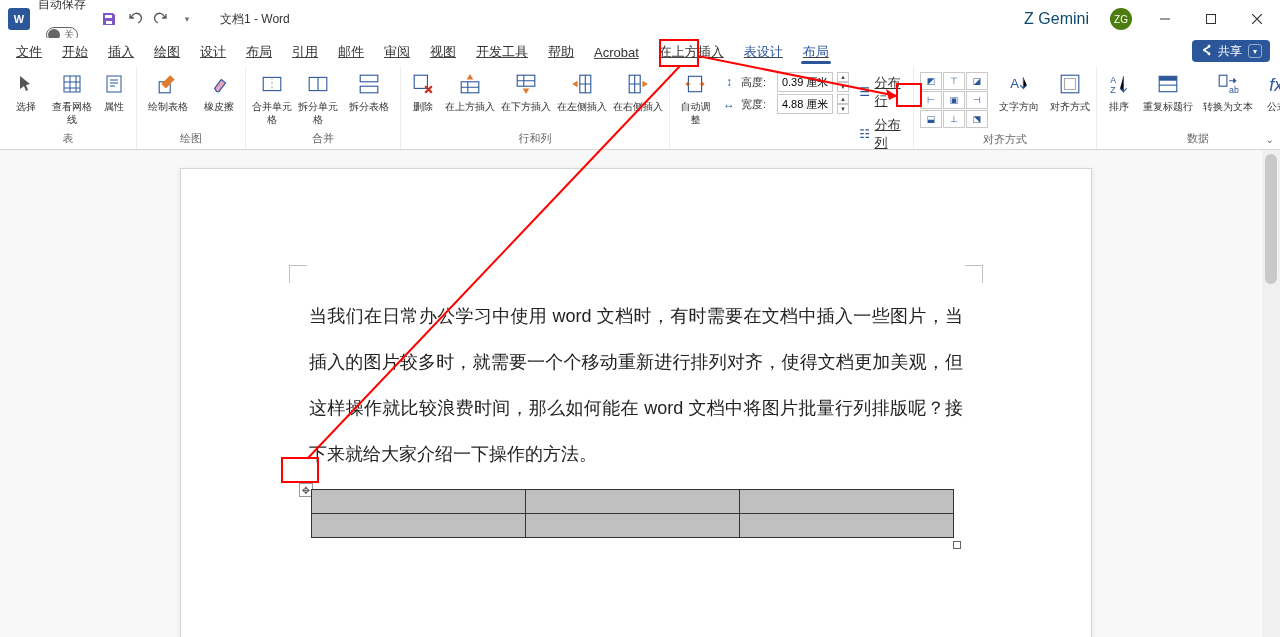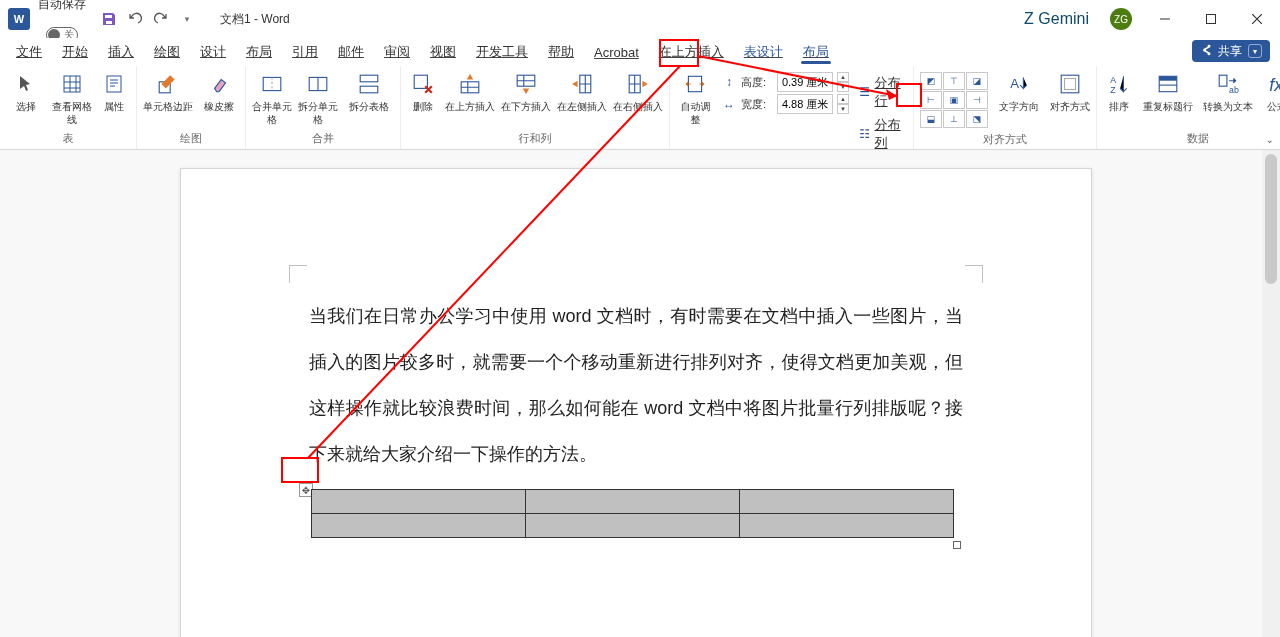--- a/index.html
+++ b/index.html
@@ -324,21 +324,21 @@
 
   <div class="group">
     <div class="group-buttons">
       <div class="btn-big btn-wide">
         <div class="ico">
             <svg width="22" height="22" viewBox="0 0 20 20">
               <rect x="2" y="8" width="10" height="10" fill="none" stroke="#2b579a"></rect>
               <path fill="#e07a2c" d="M12 2l4 4-8 8-4-4z"></path>
             </svg>
           </div>
-        <div class="lbl">单元格边距</div>
+        <div class="lbl">绘制表格</div>
       </div>
       <div class="btn-big">
         <div class="ico">
             <svg width="22" height="22" viewBox="0 0 20 20">
               <path fill="#e6a3c0" stroke="#2b579a" d="M6 14l6-8 4 3-6 8H8z"></path>
             </svg>
           </div>
         <div class="lbl">橡皮擦</div>
       </div>
     </div>

